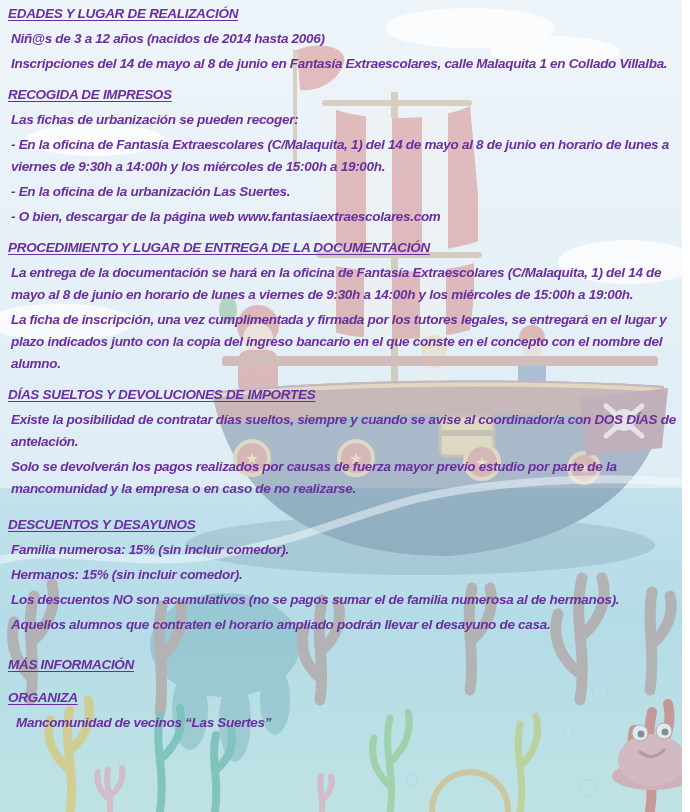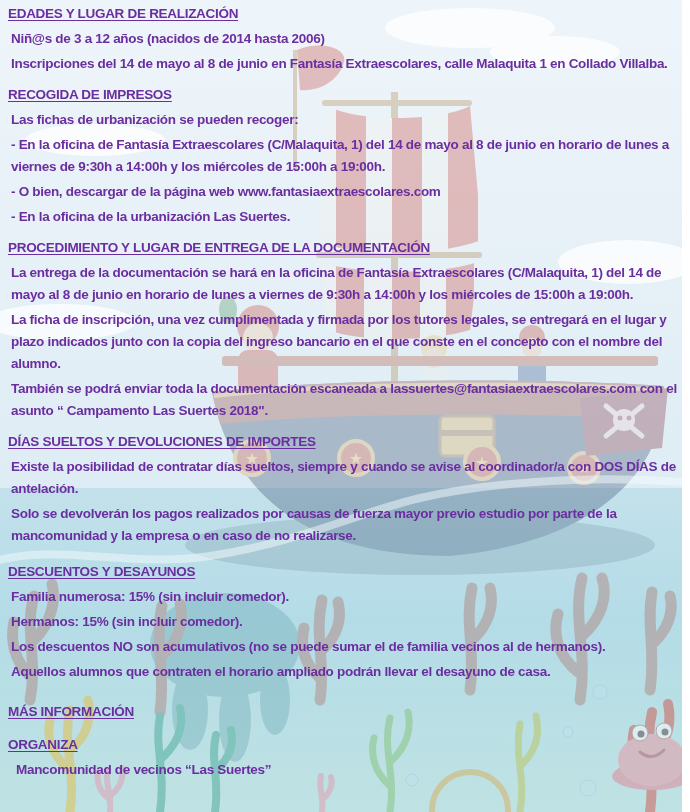--- a/index.html
+++ b/index.html
@@ -9,21 +9,21 @@
   }
   .bg-sky{position:absolute;left:0;top:0;width:682px;height:500px;
     background:linear-gradient(180deg,#eef5fa 0%,#e6f0f7 55%,#ddecf4 100%);}
   .bg-water{position:absolute;left:0;top:488px;width:682px;height:324px;
     background:linear-gradient(180deg,#c3e1eb 0%,#b4dce7 40%,#bfe2e3 100%);}
   .bg-strip{position:absolute;right:0;top:0;width:8px;height:812px;background:#ffffff;}
   .bg-art{position:absolute;left:0;top:0;}
   .content{
     position:absolute;left:0;top:0;width:690px;height:812px;box-sizing:border-box;
     padding:3px 6px 0 8px;
-    color:#6B2EA0;font-weight:bold;
+    color:#6B2EA0;font-weight:bold;font-style:italic;
     font-size:13.5px;line-height:22px;letter-spacing:-0.3px;
   }
   .sec h2{font:inherit;margin:0;text-decoration:underline;text-underline-offset:2px;}
   .sec p{margin:3px;}
   .mt9{margin-top:9px}.mt11{margin-top:11px}.mt14{margin-top:14px}.mt18{margin-top:18px}
   .indent{padding-left:5px;}
 </style>
 </head>
 <body>
 
@@ -184,42 +184,41 @@
     <section class="sec">
       <h2>EDADES Y LUGAR DE REALIZACIÓN</h2>
       <p>Niñ@s de 3 a 12 años (nacidos de 2014 hasta 2006)</p>
       <p>Inscripciones del 14 de mayo al 8 de junio en Fantasía Extraescolares, calle Malaquita 1 en Collado Villalba.</p>
     </section>
 
     <section class="sec mt9">
       <h2>RECOGIDA DE IMPRESOS</h2>
       <p>Las fichas de urbanización se pueden recoger:</p>
       <p>- En la oficina de Fantasía Extraescolares (C/Malaquita, 1) del 14 de mayo al 8 de junio en horario de lunes a viernes de 9:30h a 14:00h y los miércoles de 15:00h a 19:00h.</p>
+      <p>- En la oficina de la urbanización Las Suertes.</p>
       <p>- O bien, descargar de la página web www.fantasiaextraescolares.com</p>
-      <p>- En la oficina de la urbanización Las Suertes.</p>
     </section>
 
     <section class="sec mt9">
       <h2>PROCEDIMIENTO Y LUGAR DE ENTREGA DE LA DOCUMENTACIÓN</h2>
       <p>La entrega de la documentación se hará en la oficina de Fantasía Extraescolares (C/Malaquita, 1) del 14 de mayo al 8 de junio en horario de lunes a viernes de 9:30h a 14:00h y los miércoles de 15:00h a 19:00h.</p>
       <p>La ficha de inscripción, una vez cumplimentada y firmada por los tutores legales, se entregará en el lugar y plazo indicados junto con la copia del ingreso bancario en el que conste en el concepto con el nombre del alumno.</p>
-      <p>También se podrá enviar toda la documentación escaneada a lassuertes@fantasiaextraescolares.com con el asunto “ Campamento Las Suertes 2018".</p>
     </section>
 
     <section class="sec mt9">
       <h2>DÍAS SUELTOS Y DEVOLUCIONES DE IMPORTES</h2>
       <p>Existe la posibilidad de contratar días sueltos, siempre y cuando se avise al coordinador/a con DOS DÍAS de antelación.</p>
       <p>Solo se devolverán los pagos realizados por causas de fuerza mayor previo estudio por parte de la mancomunidad y la empresa o en caso de no realizarse.</p>
     </section>
 
     <section class="sec mt14">
       <h2>DESCUENTOS Y DESAYUNOS</h2>
       <p>Familia numerosa: 15% (sin incluir comedor).</p>
       <p>Hermanos: 15% (sin incluir comedor).</p>
-      <p>Los descuentos NO son acumulativos (no se puede sumar el de familia vecinos al de hermanos).</p>
+      <p>Los descuentos NO son acumulativos (no se pagos sumar el de familia numerosa al de hermanos).</p>
       <p>Aquellos alumnos que contraten el horario ampliado podrán llevar el desayuno de casa.</p>
     </section>
 
     <section class="sec mt18">
       <h2>MÁS INFORMACIÓN</h2>
     </section>
 
     <section class="sec mt11">
       <h2>ORGANIZA</h2>
       <p class="indent">Mancomunidad de vecinos “Las Suertes”</p>

